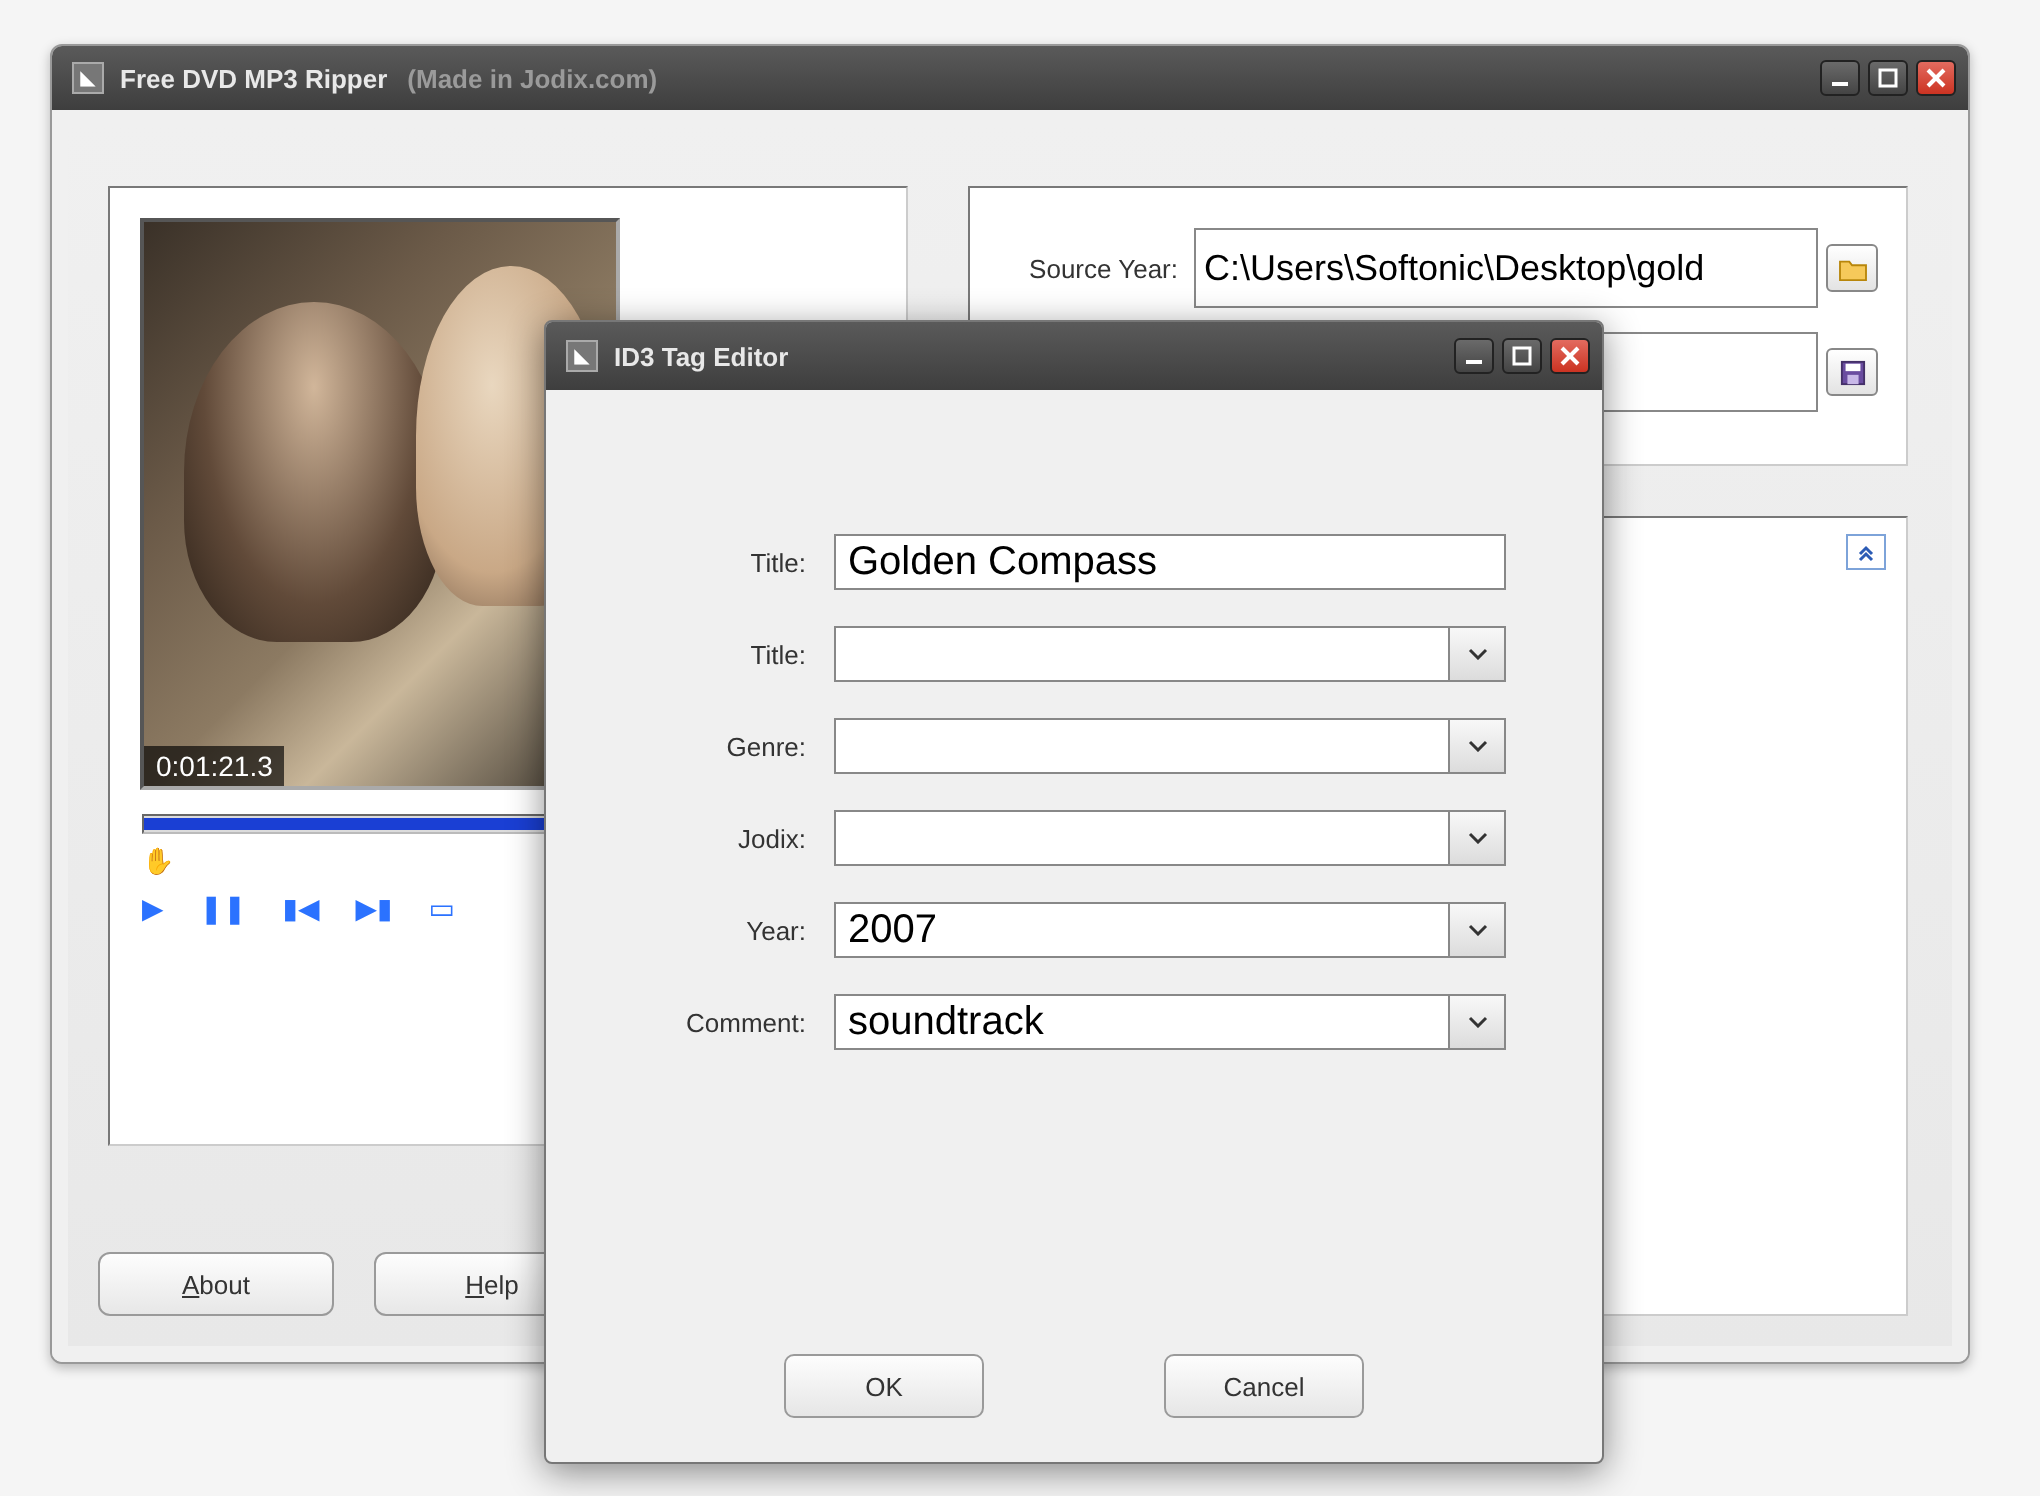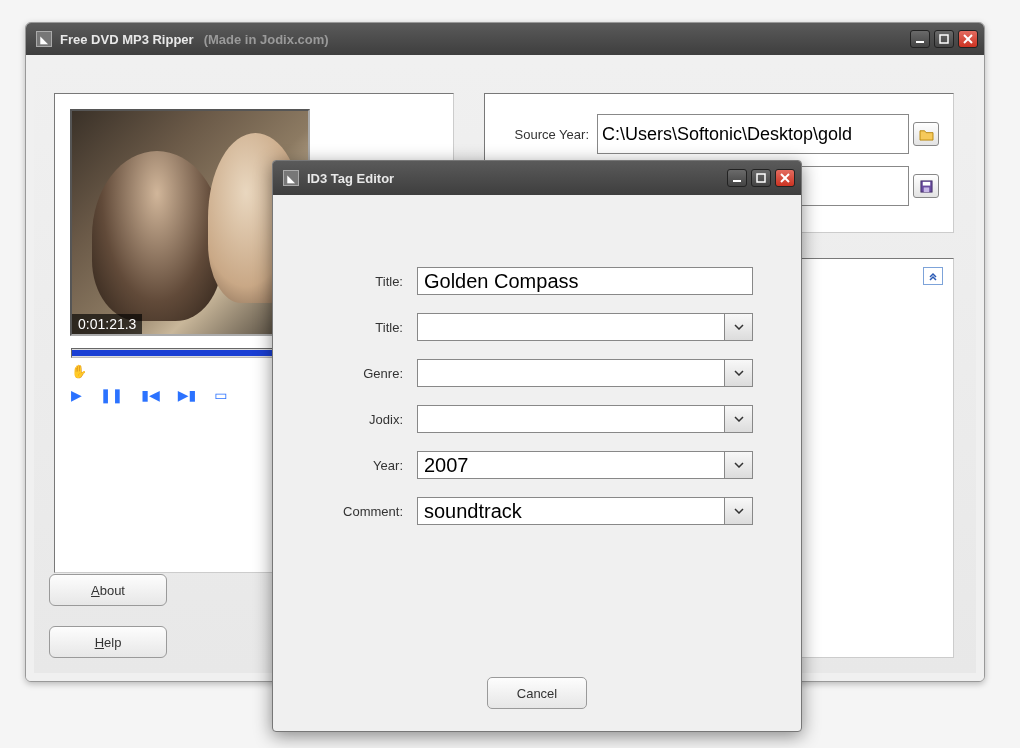--- a/index.html
+++ b/index.html
@@ -66,21 +66,21 @@
     background: #fff;
     border: 1px inset #ccc;
     position: absolute;
   }
   .preview-panel {
     left: 20px; top: 30px;
     width: 400px; height: 480px;
     padding: 10px;
   }
   .video-frame {
-    width: 240px; height: 227px;
+    width: 240px; height: 286px;
     border: 2px inset #aaa;
     position: relative;
     margin: 5px 0 0 5px;
     background: linear-gradient(135deg, #3a3128 0%, #6b5a48 30%, #8c7a62 55%, #c9b79a 70%, #3a342c 100%);
     overflow: hidden;
   }
   .video-head1 {
     position:absolute; left:20px; top:40px; width:130px; height:170px;
     background: radial-gradient(ellipse at 50% 25%, #d1b69a 0%, #614a39 60%, #2c2118 100%);
     border-radius: 56% 56% 40% 40%;
@@ -118,21 +118,21 @@
     display: flex; gap: 18px;
     margin: 8px 6px 0;
     color: #2b72ff; font-size: 14px;
   }
   .player-icons .ic { cursor: pointer; }
   .cursor-ic { margin-left:6px; margin-top:4px; color:#666; font-size:13px; }
 
   .bottom-buttons {
     position: absolute;
     left: 15px; bottom: 15px;
-    display: flex; gap: 20px; flex-direction: column;
+    display: flex; gap: 20px;
   }
   .btn {
     min-width: 118px; height: 32px;
     background: linear-gradient(to bottom, #fdfdfd 0%, #e7e7e7 100%);
     border: 1px solid #9a9a9a;
     border-radius: 6px;
     display: flex; align-items: center; justify-content: center;
     cursor: pointer;
     font-size: 13px; color: #333;
   }
@@ -455,18 +455,21 @@
         <div class="combo-btn">
           <svg viewBox="0 0 10 6">
               <path d="M1 1 L5 5 L9 1" fill="none" stroke="#333" stroke-width="1.5"></path>
             </svg>
         </div>
       </div>
     </div>
 
     <div class="dialog-buttons">
       <div class="dbtn">
+        <span><span class="ul">O</span>K</span>
+      </div>
+      <div class="dbtn">
         <span><span class="ul">C</span>ancel</span>
       </div>
     </div>
 
   </div>
 </div>
 
 </body></html>

